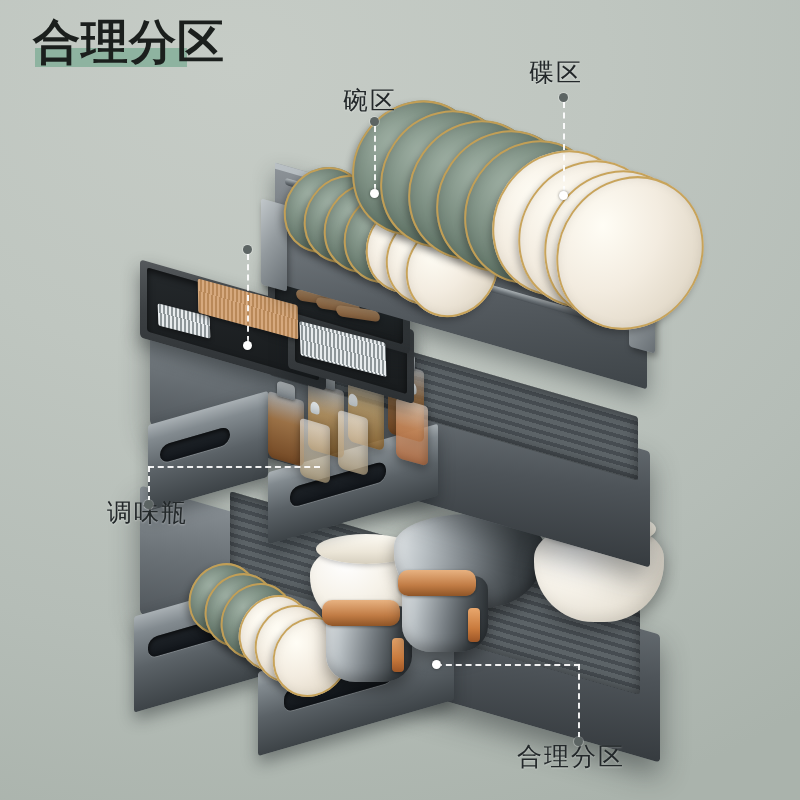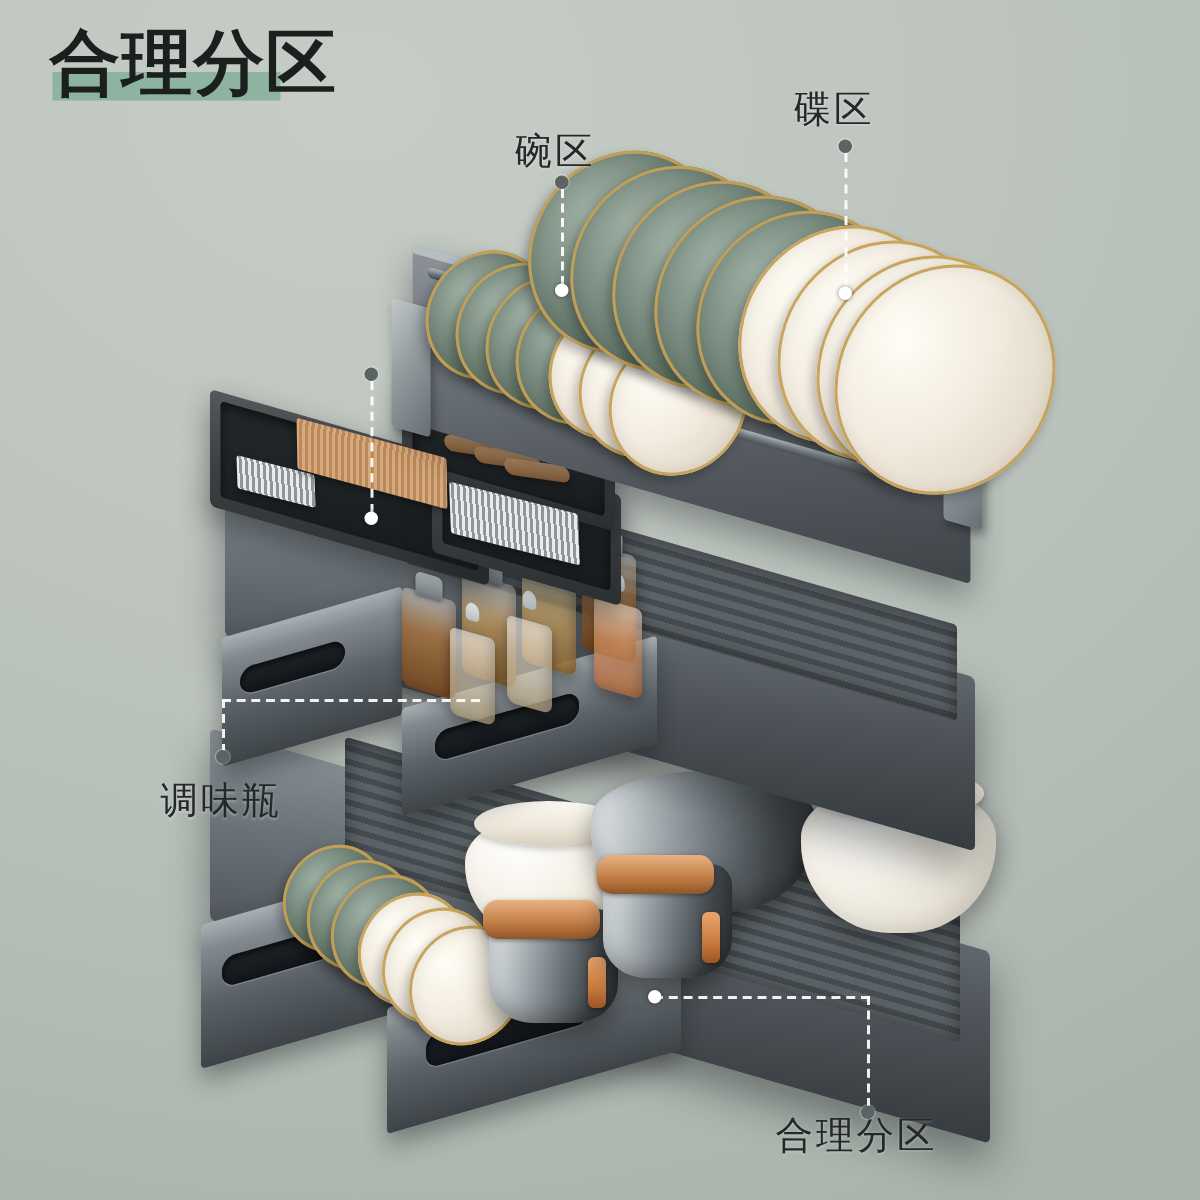--- a/index.html
+++ b/index.html
@@ -417,21 +417,21 @@
     <span class="clabel">碟区</span>
   </div>
 
   <div class="dot-dark" style="left:243px;top:245px;"></div>
   <div class="dashv" style="left:247px;top:254px;height:88px;"></div>
   <div class="dot-light" style="left:243px;top:341px;"></div>
 
   <div class="dot-dark" style="left:144px;top:500px;"></div>
   <div class="dashv" style="left:148px;top:466px;height:36px;"></div>
   <div class="dashh" style="left:148px;top:466px;width:172px;"></div>
-  <div class="callout" style="left:107px;top:517px;">
+  <div class="callout" style="left:107px;top:496px;">
     <span class="clabel">调味瓶</span>
   </div>
 
   <div class="dot-dark" style="left:574px;top:737px;"></div>
   <div class="dashv" style="left:578px;top:664px;height:74px;"></div>
   <div class="dashh" style="left:436px;top:664px;width:144px;"></div>
   <div class="dot-light" style="left:432px;top:660px;"></div>
   <div class="callout" style="left:517px;top:740px;">
     <span class="clabel">合理分区</span>
   </div>

